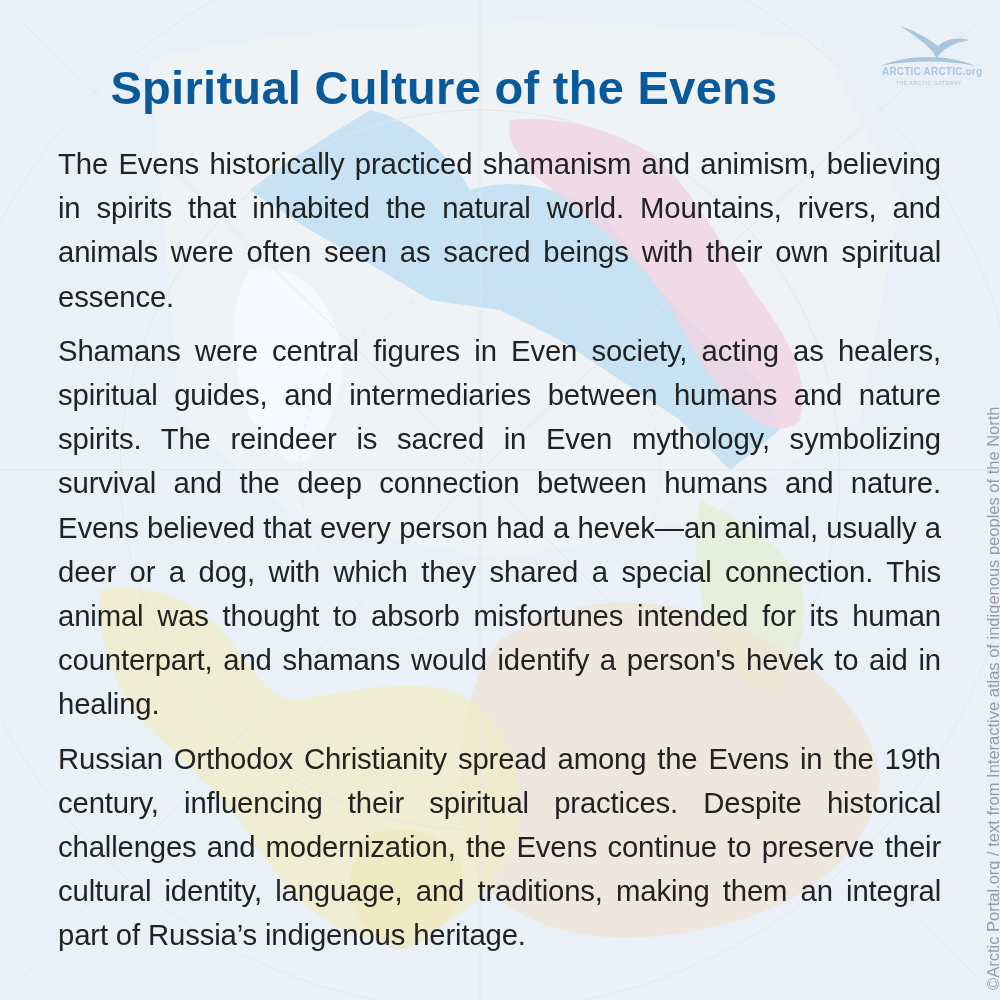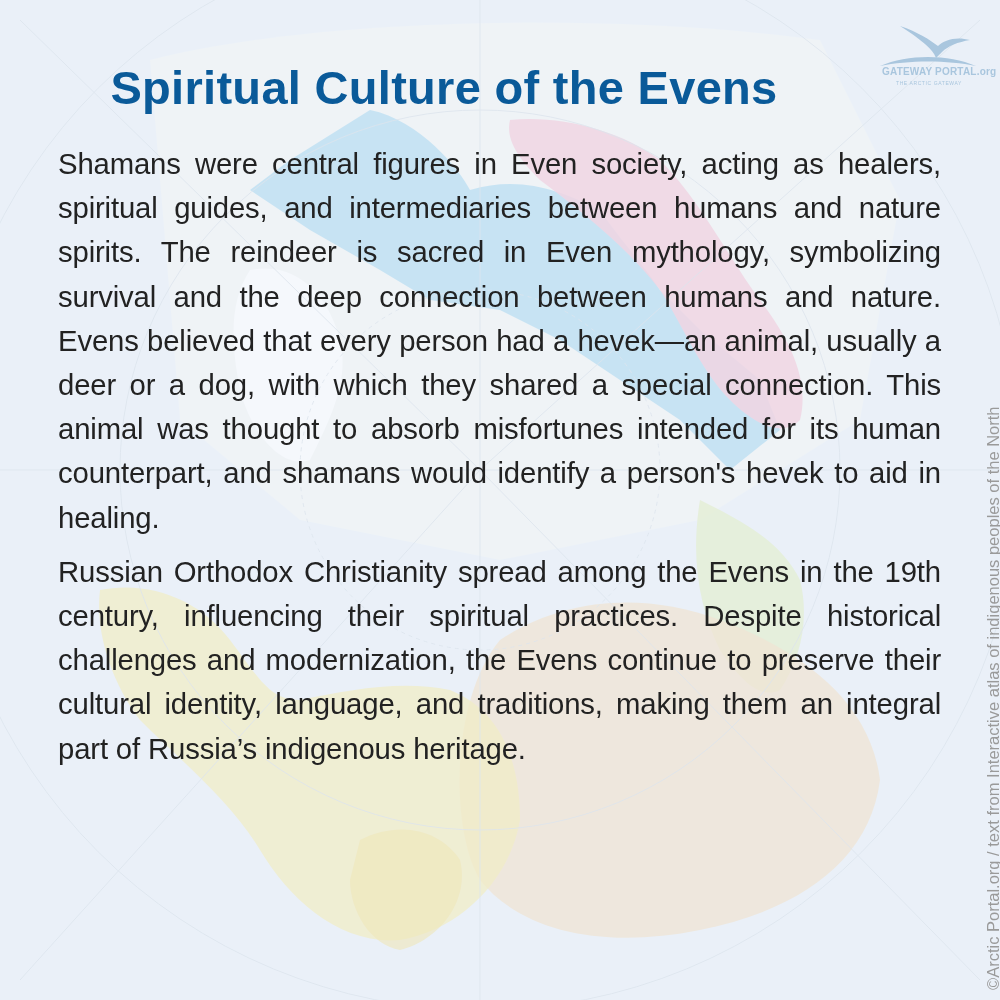--- a/index.html
+++ b/index.html
@@ -72,26 +72,29 @@
       <line x1="480" y1="470" x2="980" y2="980"></line>
       <line x1="480" y1="470" x2="480" y2="1000"></line>
     </g>
   </svg>
   <div class="veil"></div>
 
   <svg class="logo" viewBox="0 0 100 72">
     <path d="M22,8 C40,14 52,22 60,28 C66,22 78,18 92,22 C80,24 70,28 64,34 L58,40 C56,34 50,26 22,8 Z" fill="#a9c6de"></path>
     <path d="M2,48 C30,36 70,36 98,48 C70,42 30,42 2,48 Z" fill="#a9c6de"></path>
   </svg>
-  <div class="logo-text">GATEWAY PORTAL.org</div>
+  <div class="logo-text">ARCTIC ARCTIC.org</div>
   <div class="logo-sub">THE ARCTIC GATEWAY</div>
 
   <h1 class="title">Spiritual Culture of the Evens</h1>
 
   <div class="content">
+    <p class="para">
+      <span>The Evens historically practiced shamanism and animism, believing in spirits that inhabited the natural world. Mountains, rivers, and animals were often seen as sacred beings with their own spiritual essence.</span>
+    </p>
     <p class="para">
       <b>Shamans were central figures in Even society,</b><span> acting as healers, spiritual guides, and intermediaries between humans and nature spirits. </span><b>The reindeer is sacred</b><span> in Even mythology, symbolizing survival and the deep connection between humans and nature. </span><b>Evens believed that every person had a hevek—an animal</b><span>, usually a deer or a dog, with which they shared a special connection. This animal was thought to absorb misfortunes intended for its human counterpart, and shamans would identify a person's hevek to aid in healing.</span>
     </p>
     <p class="para">
       <span>Russian Orthodox Christianity spread among the Evens in the 19th century, influencing their spiritual practices. Despite historical challenges and modernization, the Evens continue to preserve their cultural identity, language, and traditions, making them an integral part of Russia’s indigenous heritage.</span>
     </p>
   </div>
 
   <div class="credit">©Arctic Portal.org / text from Interactive atlas of indigenous peoples of the North</div>
 </div>

